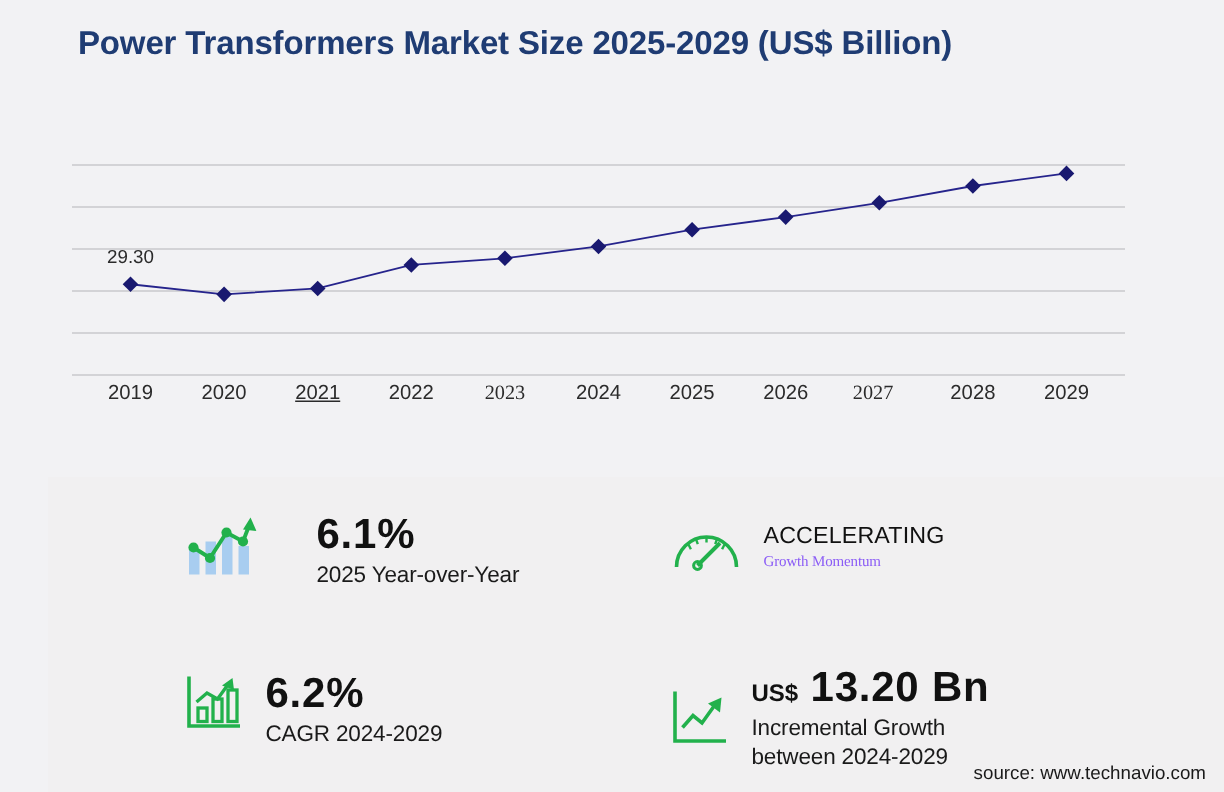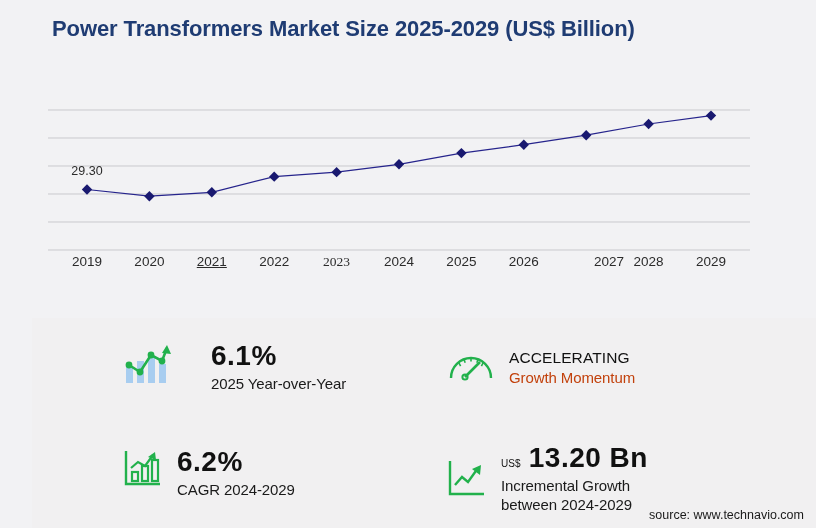--- a/index.html
+++ b/index.html
@@ -47,27 +47,27 @@
   .stat{
     position:absolute;
     display:flex;align-items:flex-start;
   }
   .stat .ic{flex:0 0 auto;margin-right:14px;}
   .stat .txt{display:flex;flex-direction:column;justify-content:flex-start;}
   .big{
     font-size:28px;font-weight:bold;color:#111;
     line-height:1.02;letter-spacing:0.5px;
   }
-  .big .pre{font-size:10px;font-weight:normal;letter-spacing:0;}
+  .big .pre{font-size:16px;font-weight:bold;letter-spacing:0;}
   .cap{
     font-size:15px;color:#1a1a1a;line-height:1.28;
     margin-top:3px;letter-spacing:-0.1px;
   }
   .capbold{font-size:15.5px;color:#111;line-height:1.3;letter-spacing:0.1px;}
-  .cap2{font-size:15px;color:#c2410c;line-height:1.3;letter-spacing:-0.1px;}
+  .cap2{font-size:10px;color:#8b5cf6;line-height:1.3;letter-spacing:-0.1px;font-family:Liberation Serif, serif;}
 
   .s1{left:123px;top:342px;gap:26px;}
   .s2{left:123px;top:448px;}
   .s3{left:447px;top:348px;}
   .s4{left:447px;top:444px;}
 
   .source{
     position:absolute;right:12px;bottom:6px;
     font-size:12.5px;color:#1a1a1a;
   }
@@ -111,21 +111,21 @@
 
   <div class="tick-row" id="ticks">
       <div class="tick" style="left: 87px;">2019</div>
       <div class="tick" style="left: 149.4px;">2020</div>
       <div class="tick" style="left: 211.8px; text-decoration: underline;">2021</div>
       <div class="tick" style="left: 274.2px;">2022</div>
       <div class="tick" style="left: 336.6px; font-family: Liberation Serif, serif;">2023</div>
       <div class="tick" style="left: 399px;">2024</div>
       <div class="tick" style="left: 461.4px;">2025</div>
       <div class="tick" style="left: 523.8px;">2026</div>
-      <div class="tick" style="left: 609px;">2027</div>
+      <div class="tick" style="left: 582px; font-family: Liberation Serif, serif;">2027</div>
       <div class="tick" style="left: 648.6px;">2028</div>
       <div class="tick" style="left: 711px;">2029</div>
     </div>
 
   <div class="stats-panel"></div>
 
   <div class="stat s1">
     <div class="ic">
       <svg width="48" height="44" viewBox="0 0 48 44">
         <rect x="3" y="24" width="7" height="17" fill="#a8cdf0"></rect>

